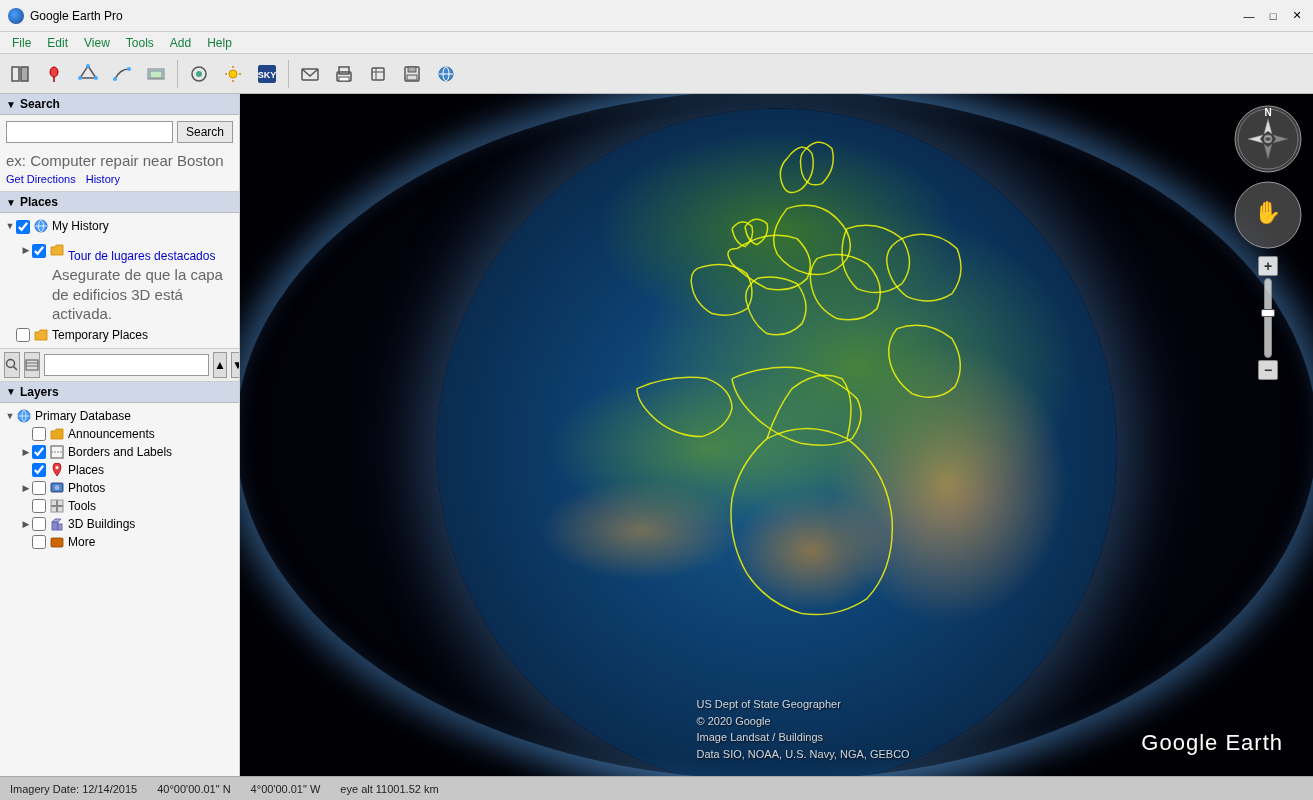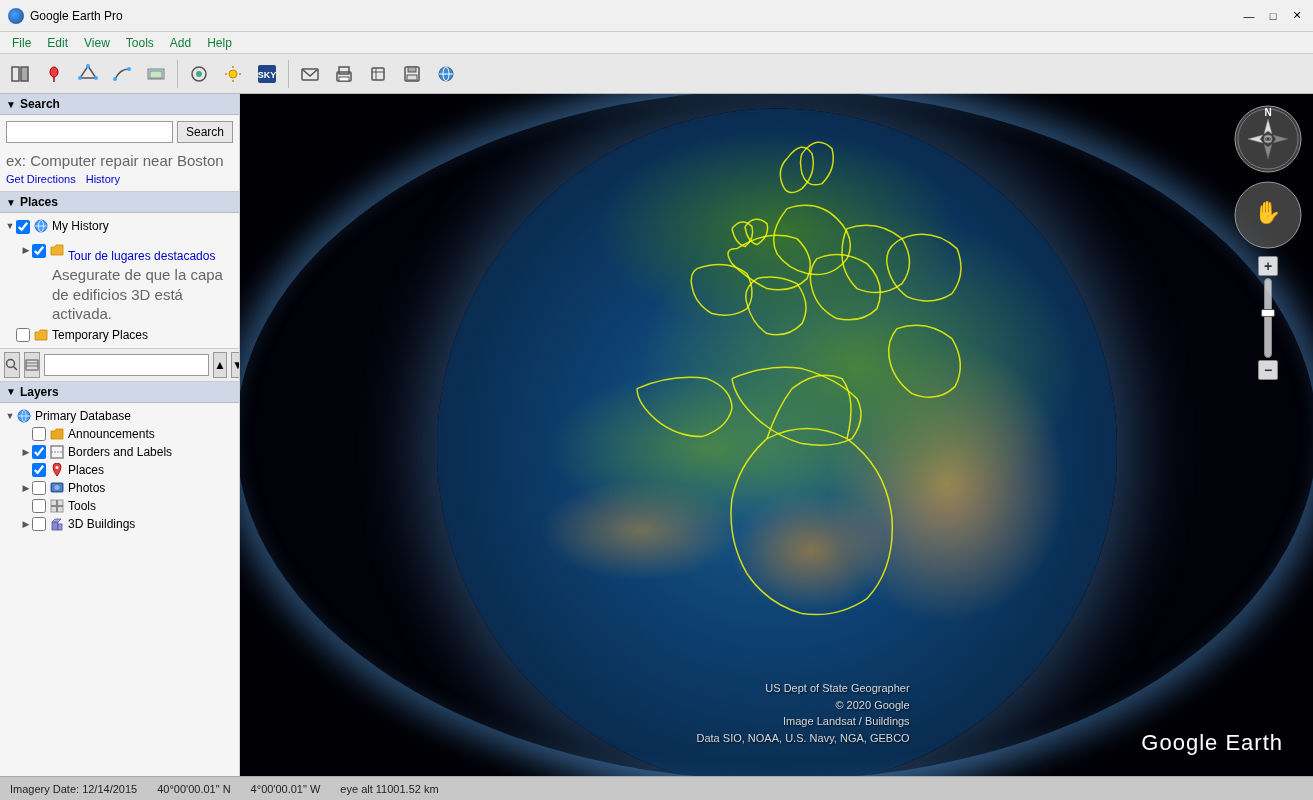--- a/index.html
+++ b/index.html
@@ -296,24 +296,24 @@
       top: -4px; left: -4px; right: -4px; bottom: -4px;
       border-radius: 50%;
       background: transparent;
       box-shadow: 0 0 30px 15px rgba(100,180,255,0.4), inset 0 0 20px rgba(100,180,255,0.15);
       pointer-events: none;
     }
 
     
     #attribution {
       position: absolute;
-      bottom: 30px;
+      bottom: 14px;
       left: 50%;
       transform: translateX(-80px);
-      text-align: right;
+      text-align: left;
       color: rgba(255,255,255,0.8);
       font-size: 11px;
       line-height: 1.5;
       text-shadow: 1px 1px 2px rgba(0,0,0,0.8);
     }
 
     #google-earth-logo {
       position: absolute;
       bottom: 20px;
       right: 30px;
@@ -710,20 +710,31 @@
                 <rect x="2" y="5" width="6" height="8" fill="#8888cc" stroke="#5555aa" stroke-width="0.8"></rect>
                 <polygon points="2,5 8,5 11,2 5,2" fill="#aaaadd" stroke="#5555aa" stroke-width="0.8"></polygon>
                 <rect x="8" y="7" width="4" height="6" fill="#9999cc" stroke="#5555aa" stroke-width="0.8"></rect>
               </svg>
           </span>
           <span class="tree-label">3D Buildings</span>
         </div>
 
 
 
+        <div class="tree-item" style="align-items:center;">
+          <span class="tree-indent"></span>
+          <span class="tree-expand" style="width:12px;"></span>
+          <input type="checkbox" class="tree-checkbox" style="">
+          <span class="tree-icon">
+            <svg width="14" height="14" viewBox="0 0 14 14">
+                <rect x="1" y="3" width="12" height="9" rx="1" fill="#cc6600" stroke="#884400" stroke-width="0.8"></rect>
+              </svg>
+          </span>
+          <span class="tree-label">More</span>
+        </div>
 
 
       </div>
     </div>
 
   </div>
 
   <div id="globe-view">
     <div class="stars-bg"></div>
 

